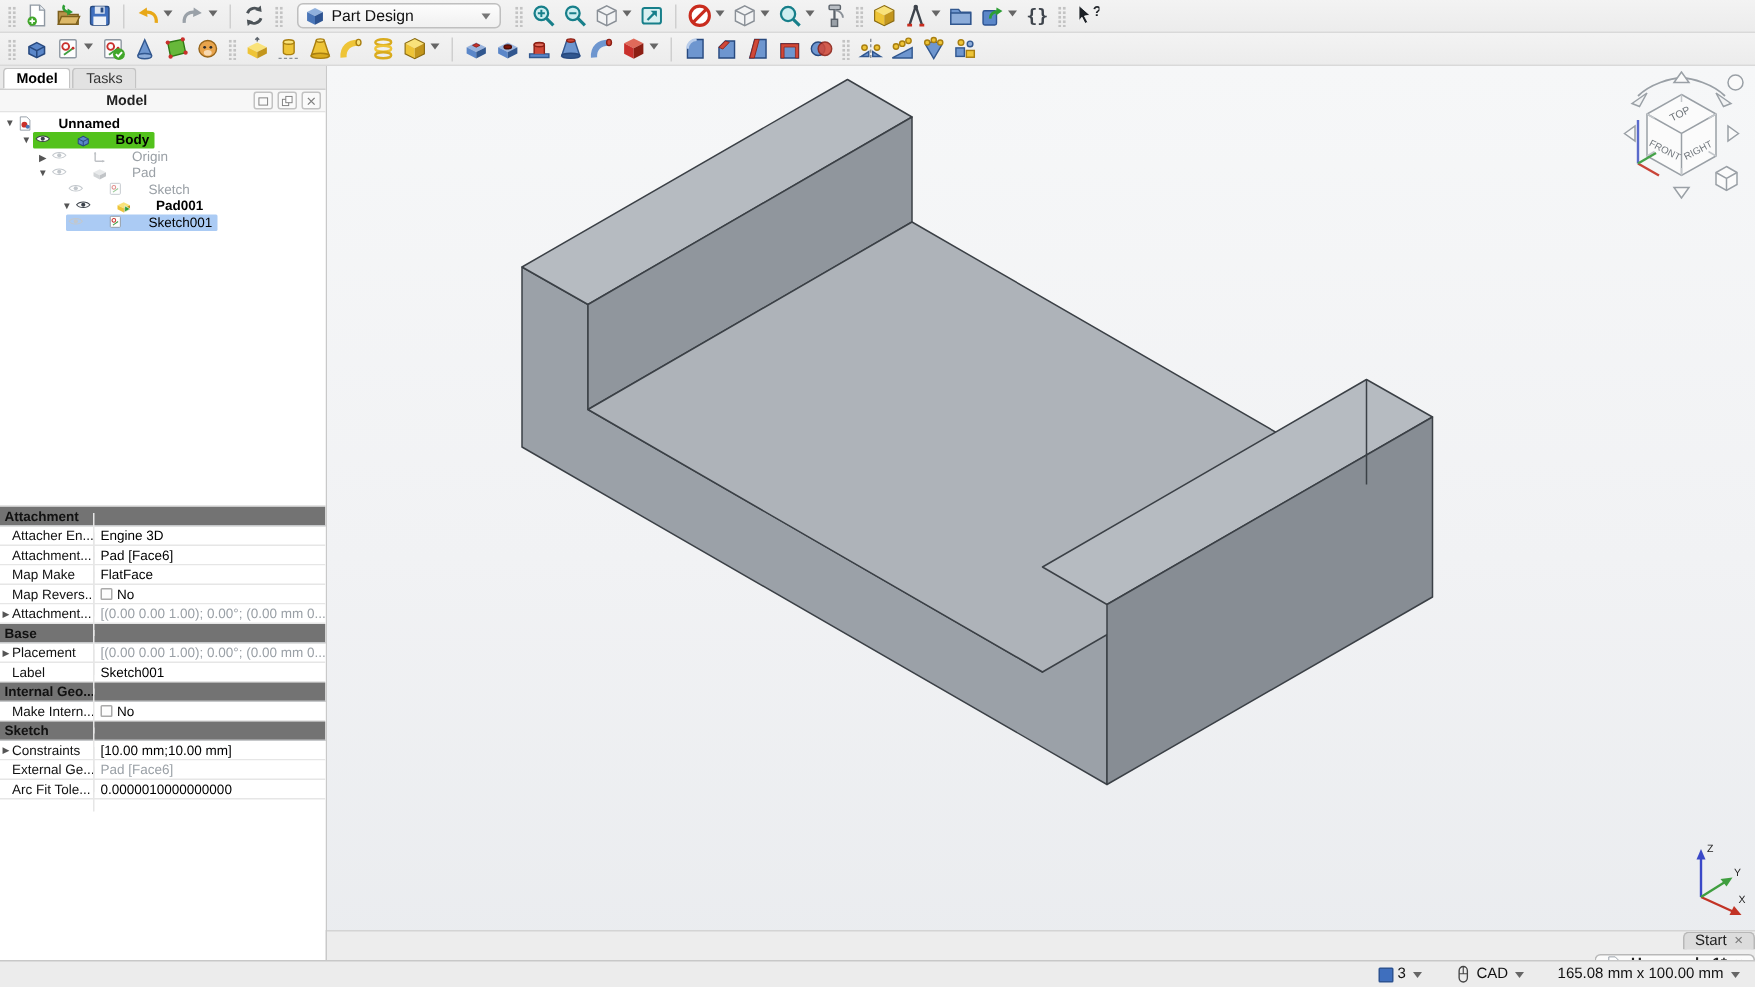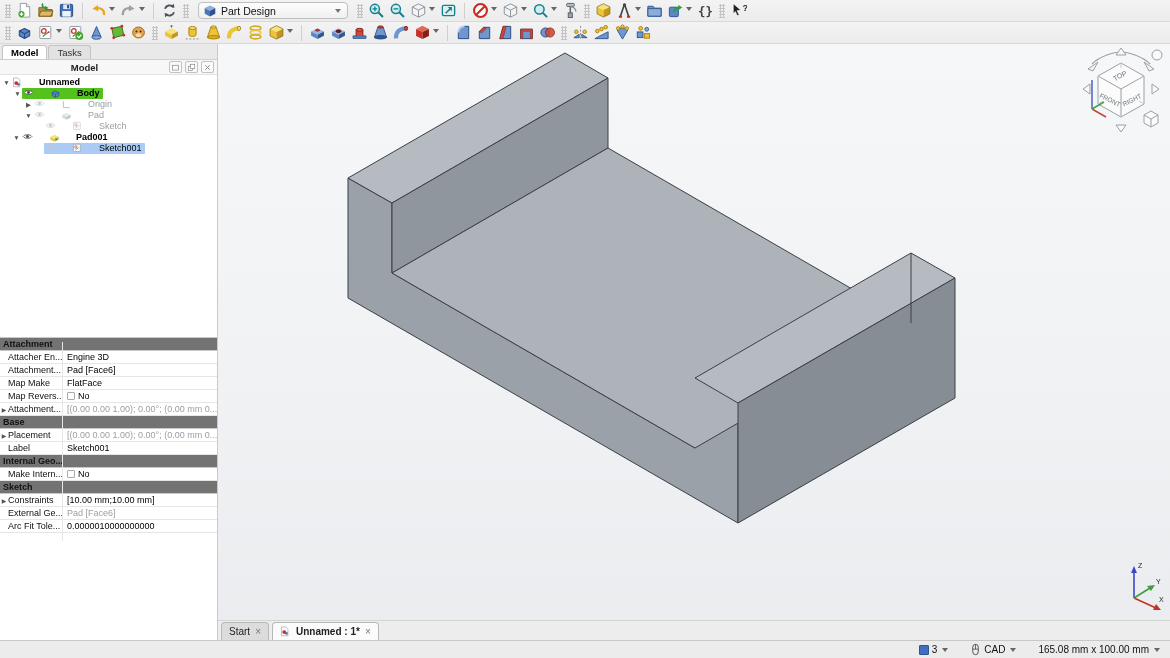--- a/index.html
+++ b/index.html
@@ -13,21 +13,21 @@
   .tgrip { width:6px; height:14px; margin:0 3px;
     background:radial-gradient(circle at 1.5px 1.5px,#c3c3c3 1px,transparent 1.2px) 0 0/3px 3px; }
   .tsep { width:1px; height:16px; background:#cfcfcf; margin:0 5px; }
   .tbtn { width:21px; height:21px; display:flex; align-items:center; justify-content:center;
     border-radius:3px; position:relative; flex:0 0 auto; }
   .tbtn svg { width:17px; height:17px; display:block; }
   .tbtn .dd { position:absolute; right:-6px; top:7px; width:0; height:0;
     border-left:3px solid transparent; border-right:3px solid transparent; border-top:4px solid #666; }
   .tbtn.hasdd { margin-right:9px; }
   .combo { height:17px; display:flex; align-items:center; gap:4px; margin:0 6px;
-    padding:0 6px 0 4px; width:150px; background:linear-gradient(#fdfdfd,#f0f0f0);
+    padding:0 6px 0 4px; width:136px; background:linear-gradient(#fdfdfd,#f0f0f0);
     border:1px solid #bfbfbf; border-radius:4px; font-size:10.5px; color:#111; }
   .combo svg { width:14px; height:14px; }
   .combo .carrow { margin-left:auto; width:0; height:0; border-left:3.5px solid transparent;
     border-right:3.5px solid transparent; border-top:4.5px solid #777; }
 
   
   .main { flex:1 1 auto; display:flex; min-height:0; }
   .dock { width:218px; flex:0 0 218px; background:#fff; border-right:1px solid #c9c9c9;
     display:flex; flex-direction:column; }
   .dock-tabs { height:16px; background:#e9e9e9; display:flex; align-items:flex-end;
@@ -76,21 +76,21 @@
 
   
   .viewport { position:relative; flex:1 1 auto; overflow:hidden;
     background:linear-gradient(180deg,#f6f7f8 0%,#f1f2f4 55%,#eaecef 100%); }
   .part-svg { position:absolute; left:0; top:0; }
   .part-svg polygon { stroke:#3b4046; stroke-width:1; stroke-linejoin:round; }
   .navcube { position:absolute; top:3px; right:6px; }
   .navcube path, .navcube circle, .navcube polygon { vector-effect:non-scaling-stroke; }
   .triad { position:absolute; right:4px; bottom:28px; }
   .mdi { position:absolute; left:0; right:0; bottom:0; height:20px; background:#ededed;
-    border-top:1px solid #d4d4d4; display:flex; align-items:flex-end; padding-left:3px; gap:3px; }
+    border-top:1px solid #d4d4d4; display:flex; align-items:flex-end; padding-left:3px; gap:3px;flex-direction:column; }
   .mtab { height:18px; display:flex; align-items:center; gap:5px; padding:0 7px; font-size:10px;
     border:1px solid #b8b8b8; border-bottom:none; border-radius:4px 4px 0 0; background:#dcdcdc; color:#222; }
   .mtab.active { background:#fbfbfb; font-weight:bold; }
   .mtab .mclose { color:#777; font-size:10px; font-weight:normal; }
   .mtab svg { width:11px; height:11px; }
 
   
   .statusbar { height:18px; flex:0 0 18px; background:#ececec; border-top:1px solid #c8c8c8;
     display:flex; align-items:center; font-size:10px; color:#111; padding:0 8px 0 6px; gap:6px; }
   .sb-right { margin-left:auto; display:flex; align-items:center; gap:5px; }
@@ -565,21 +565,21 @@
                 <circle cx="7.5" cy="5" r="1.9" fill="#c2c7cc"></circle>
               </svg>
               <svg class="tico" viewBox="0 0 18 18">
                 <rect x="2.5" y="2" width="11" height="12" rx="1" fill="#fdfdfd" stroke="#9099a3"></rect>
                 <circle cx="6.4" cy="6.4" r="2" fill="none" stroke="#c9302c" stroke-width="1.1"></circle>
                 <path d="M5.4 11.6l5.6-4" stroke="#3f9e3f" stroke-width="1.1"></path>
               </svg>
               <span class="tlabel">Sketch</span>
             </span>
           </div>
-          <div class="trow bold" style="padding-left: 12px;">
+          <div class="trow bold" style="padding-left: 40px;">
             <span class="exp">▼</span>
             <span class="hl">
               <svg class="teye" viewBox="0 0 15 10">
                 <path d="M1.5 5c2.4-3.4 9.6-3.4 12 0-2.4 3.4-9.6 3.4-12 0Z" fill="#fafafa" stroke="#3d434b" stroke-width="1"></path>
                 <circle cx="7.5" cy="5" r="1.9" fill="#3d434b"></circle>
               </svg>
               <svg class="tico" viewBox="0 0 18 18">
                 <path d="M9 4.5 15.8 7.9 9 11.3 2.2 7.9Z" fill="#f9e27a"></path>
                 <path d="M2.2 7.9 9 11.3v4.5L2.2 12.4Z" fill="#eec437"></path>
                 <path d="M15.8 7.9 9 11.3v4.5l6.8-3.4Z" fill="#c3961d"></path>

